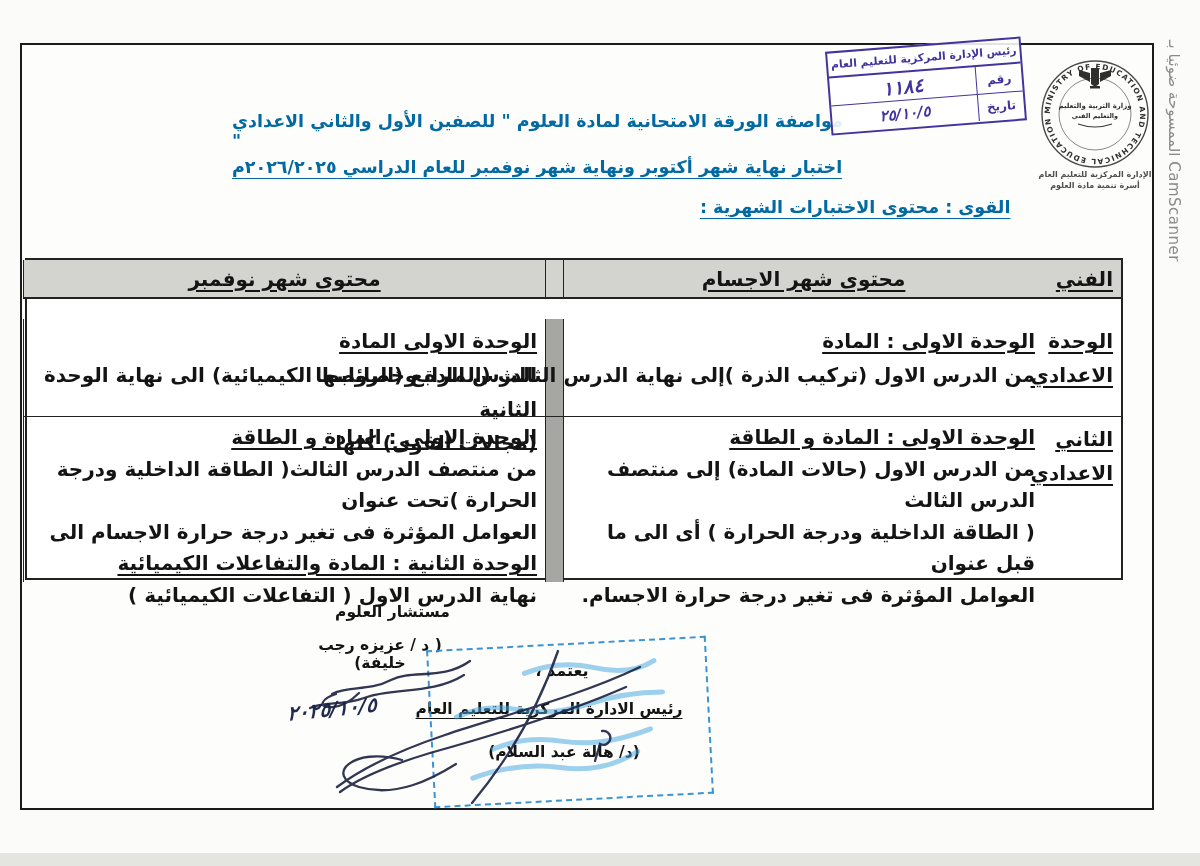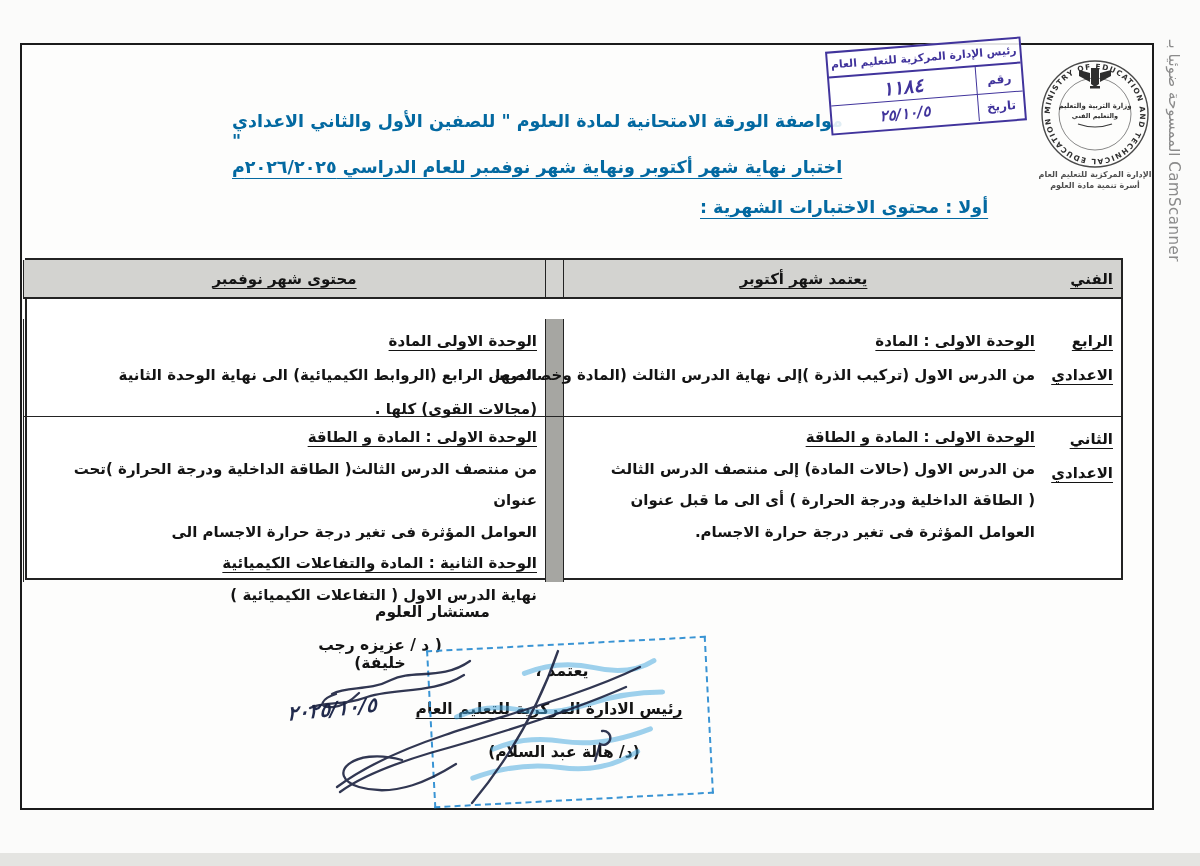--- a/index.html
+++ b/index.html
@@ -53,37 +53,37 @@
 
   
   .spec-table {
     position:absolute; left:25px; top:258px; width:1098px; height:322px;
     display:grid; direction:rtl;
     grid-template-columns:78px 480px 18px 522px;
     grid-template-rows:39px 118px 165px;
     border:2px solid #232323; background:#fff;
     font-weight:bold; color:#141414;
   }
-  .cell { direction:rtl; text-align:right; padding:5px 8px; font-size:15px; }
+  .cell { direction:rtl; text-align:right; padding:5px 8px; font-size:20px; }
   .hdr { background:#d3d3d0; text-decoration:underline; text-underline-offset:4px;
          display:flex; align-items:center; border-bottom:2px solid #232323; }
   .hdr.center { justify-content:center; }
   .divider-col { background:#a6a6a2; padding:0; z-index:1; }
   .divider-col.hdr-part { background:#d3d3d0; border-bottom:2px solid #232323; }
   .b-left { border-left:1.8px solid #232323; }
   .b-bottom { border-bottom:1.8px solid #232323;margin-top:20px; }
   .grade-cell div, .content-cell div { line-height:34px; }
   .content-cell.tight div { line-height:31.5px; }
   .u { text-decoration:underline; text-underline-offset:4px; }
   .nowrap-overflow { white-space:nowrap; overflow:visible; }
   .content-cell { position:relative; z-index:2; }
 
   
   .sig-text { position:absolute; direction:rtl; font-weight:bold; color:#141414; text-align:center; }
-  .advisor-title { left:375px; top:603px; width:115px; font-size:15.5px; }
+  .advisor-title { left:335px; top:603px; width:115px; font-size:15.5px; }
   .advisor-name  { left:296px; top:636px; width:168px; font-size:15.5px; }
   .approve-word  { left:527px; top:661px; width:70px;  font-size:16px; }
   .approver-title{ left:392px; top:700px; width:314px; font-size:15.5px;
                    text-decoration:underline; text-underline-offset:4px; }
   .approver-name { left:479px; top:743px; width:170px; font-size:15.5px; }
   .advisor-date  { position:absolute; left:252px; top:697px; width:160px; direction:ltr;
                    color:#222b4d; font-size:20px; font-style:italic; font-weight:bold;
                    transform:rotate(-6deg) skewX(-6deg); text-align:center; }
 
   
@@ -95,21 +95,21 @@
 </style>
 </head>
 <body>
 
 <div class="page-frame"></div>
 
 <div class="watermark">الممسوحة ضوئيا بـ CamScanner</div>
 
 <div class="title-line t1">مواصفة الورقة الامتحانية لمادة العلوم " للصفين الأول والثاني الاعدادي "</div>
 <div class="title-line t2">اختبار نهاية شهر أكتوبر ونهاية شهر نوفمبر  للعام الدراسي ٢٠٢٦/٢٠٢٥م</div>
-<div class="title-line t3">أولا : محتوى الاختبارات الشهرية :</div>
+<div class="title-line t3">القوى : محتوى الاختبارات الشهرية :</div>
 
 <div class="stamp-purple">
   <div class="sp-title">رئيس الإدارة المركزية للتعليم العام</div>
   <div class="sp-row">
     <div class="sp-label">رقم</div>
     <div class="sp-value">١١٨٤</div>
   </div>
   <div class="sp-row">
     <div class="sp-label">تاريخ</div>
     <div class="sp-value date">٢٥/١٠/٥</div>
@@ -133,26 +133,26 @@
   <text x="57" y="56" font-size="7" text-anchor="middle" fill="#2f2f2f" font-weight="bold">وزارة التربية والتعليم</text>
   <text x="57" y="66" font-size="6.5" text-anchor="middle" fill="#2f2f2f" font-weight="bold">والتعليم الفني</text>
   <path d="M40,72 q17,6 34,0" fill="none" stroke="#3a3a3a" stroke-width="1.2"></path>
   <text x="57" y="125" font-size="8" text-anchor="middle" fill="#4f4f4f" font-weight="bold">الإدارة المركزية للتعليم العام</text>
   <text x="57" y="136" font-size="8" text-anchor="middle" fill="#4f4f4f" font-weight="bold">أسرة تنمية مادة العلوم</text>
 </svg>
 
 <div class="spec-table">
 
   <div class="cell hdr">الفني</div>
-  <div class="cell hdr center b-left">يعتمد شهر أكتوبر</div>
+  <div class="cell hdr center b-left">محتوى شهر الاجسام</div>
   <div class="divider-col hdr-part b-left"></div>
   <div class="cell hdr center b-left">محتوى شهر نوفمبر</div>
 
   <div class="cell grade-cell b-bottom">
-    <div class="u">الرابع</div>
+    <div class="u">الوحدة</div>
     <div class="u">الاعدادي</div>
   </div>
   <div class="cell content-cell b-left b-bottom">
     <div class="u">الوحدة الاولى : المادة</div>
     <div class="nowrap-overflow">من الدرس الاول (تركيب الذرة )إلى نهاية الدرس الثالث (المادة وخصائصها</div>
   </div>
   <div class="divider-col b-left b-bottom"></div>
   <div class="cell content-cell b-left b-bottom">
     <div class="u">الوحدة الاولى المادة</div>
     <div>الدرس الرابع (الروابط الكيميائية) الى نهاية الوحدة الثانية</div>

